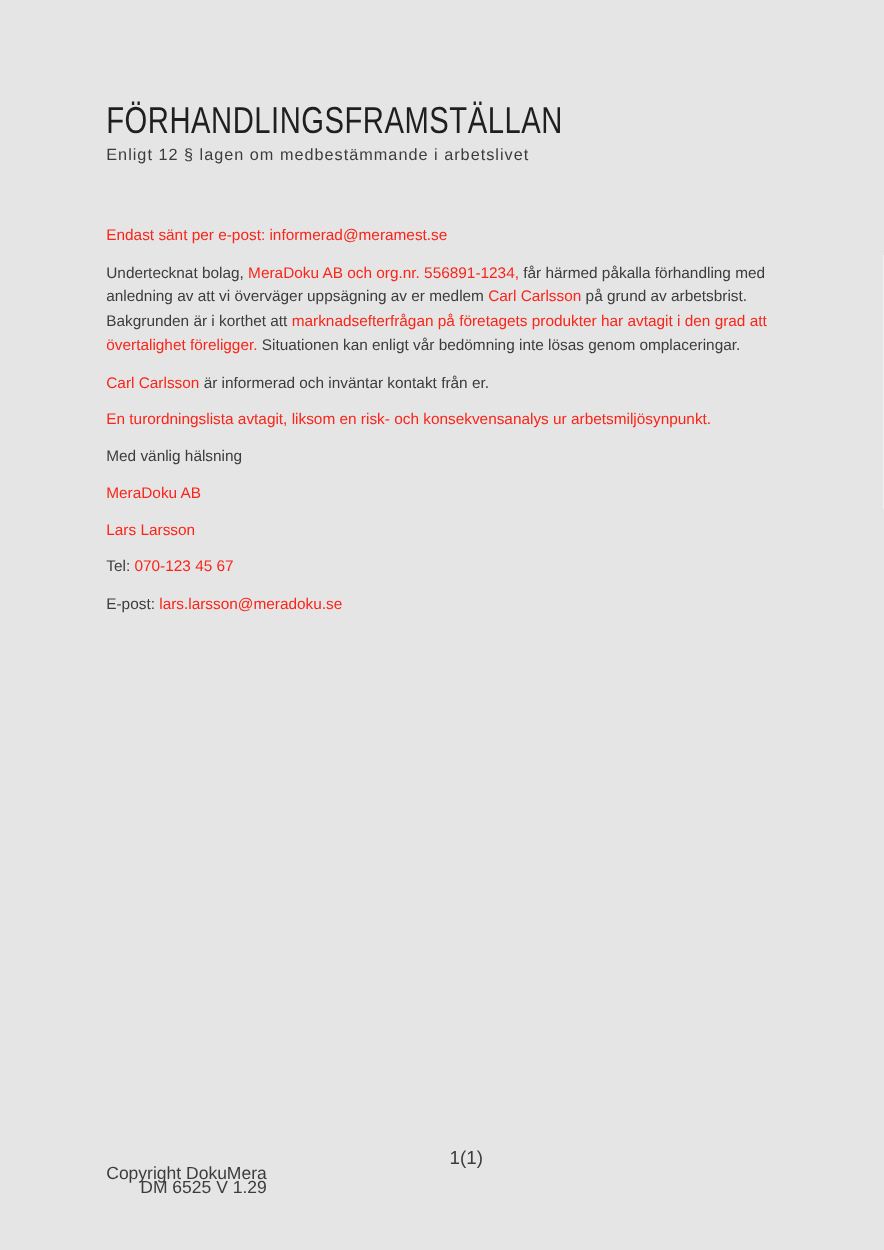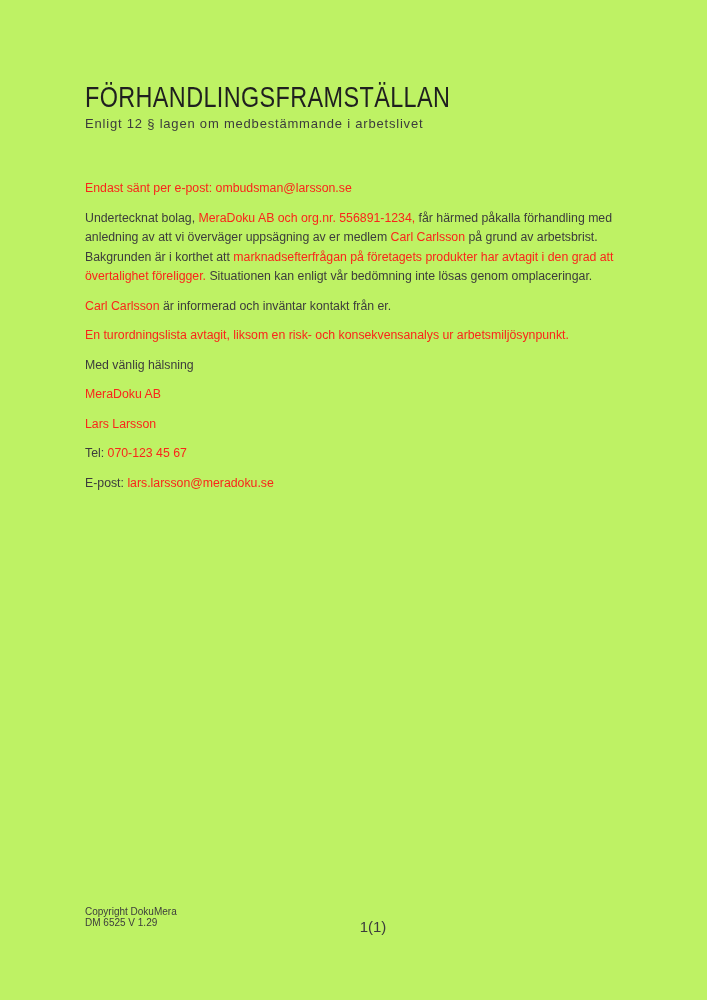--- a/index.html
+++ b/index.html
@@ -10,21 +10,21 @@
   body {
     width: 707px;
     height: 1000px;
     position: relative;
     font-family: "Liberation Sans", "DejaVu Sans", sans-serif;
     overflow: hidden;
   }
   .page {
     position: absolute;
     inset: 0;
-    background: #bef264;
+    background: #e5e5e5;
   }
   .content {
     position: absolute;
     left: 85px;
     top: 80px;
     width: 545px;
   }
   .doc-title {
     margin: 0;
     font-size: 30px;
@@ -61,37 +61,38 @@
     right: 0;
     top: 918px;
     text-align: center;
     font-size: 15px;
     color: var(--text-color, #3c3c3c);
     margin-left: 39px;
   }
   .footer-copyright {
     position: absolute;
     left: 85px;
-    top: 906px;
-    font-size: 10px;
+    top: 933px;
+    font-size: 14px;
     line-height: 11px;
     color: var(--text-color, #3c3c3c);
+    text-align: right;
   }
 </style>
 </head>
 <body>
 
 <div class="page">
 
   <div class="content">
     <h1 class="doc-title">FÖRHANDLINGSFRAMSTÄLLAN</h1>
     <div class="doc-subtitle">Enligt 12 § lagen om medbestämmande i arbetslivet</div>
 
     <div class="body-text">
-        <p class="para"><span class="run red">Endast sänt per e-post: ombudsman@larsson.se</span></p>
+        <p class="para"><span class="run red">Endast sänt per e-post: informerad@meramest.se</span></p>
         <p class="para"><span class="run">Undertecknat bolag, </span><span class="run red">MeraDoku AB och org.nr. 556891-1234,</span><span class="run"> får härmed påkalla förhandling med anledning av att vi överväger uppsägning av er medlem </span><span class="run red">Carl Carlsson</span><span class="run"> på grund av arbetsbrist. Bakgrunden är i korthet att </span><span class="run red">marknadsefterfrågan på företagets produkter har avtagit i den grad att övertalighet föreligger.</span><span class="run"> Situationen kan enligt vår bedömning inte lösas genom omplaceringar.</span></p>
         <p class="para"><span class="run red">Carl Carlsson</span><span class="run"> är informerad och inväntar kontakt från er.</span></p>
         <p class="para"><span class="run red">En turordningslista avtagit, liksom en risk- och konsekvensanalys ur arbetsmiljösynpunkt.</span></p>
         <p class="para"><span class="run">Med vänlig hälsning</span></p>
         <p class="para"><span class="run red">MeraDoku AB</span></p>
         <p class="para"><span class="run red">Lars Larsson</span></p>
         <p class="para"><span class="run">Tel: </span><span class="run red">070-123 45 67</span></p>
         <p class="para"><span class="run">E-post: </span><span class="run red">lars.larsson@meradoku.se</span></p>
       </div>
   </div>

